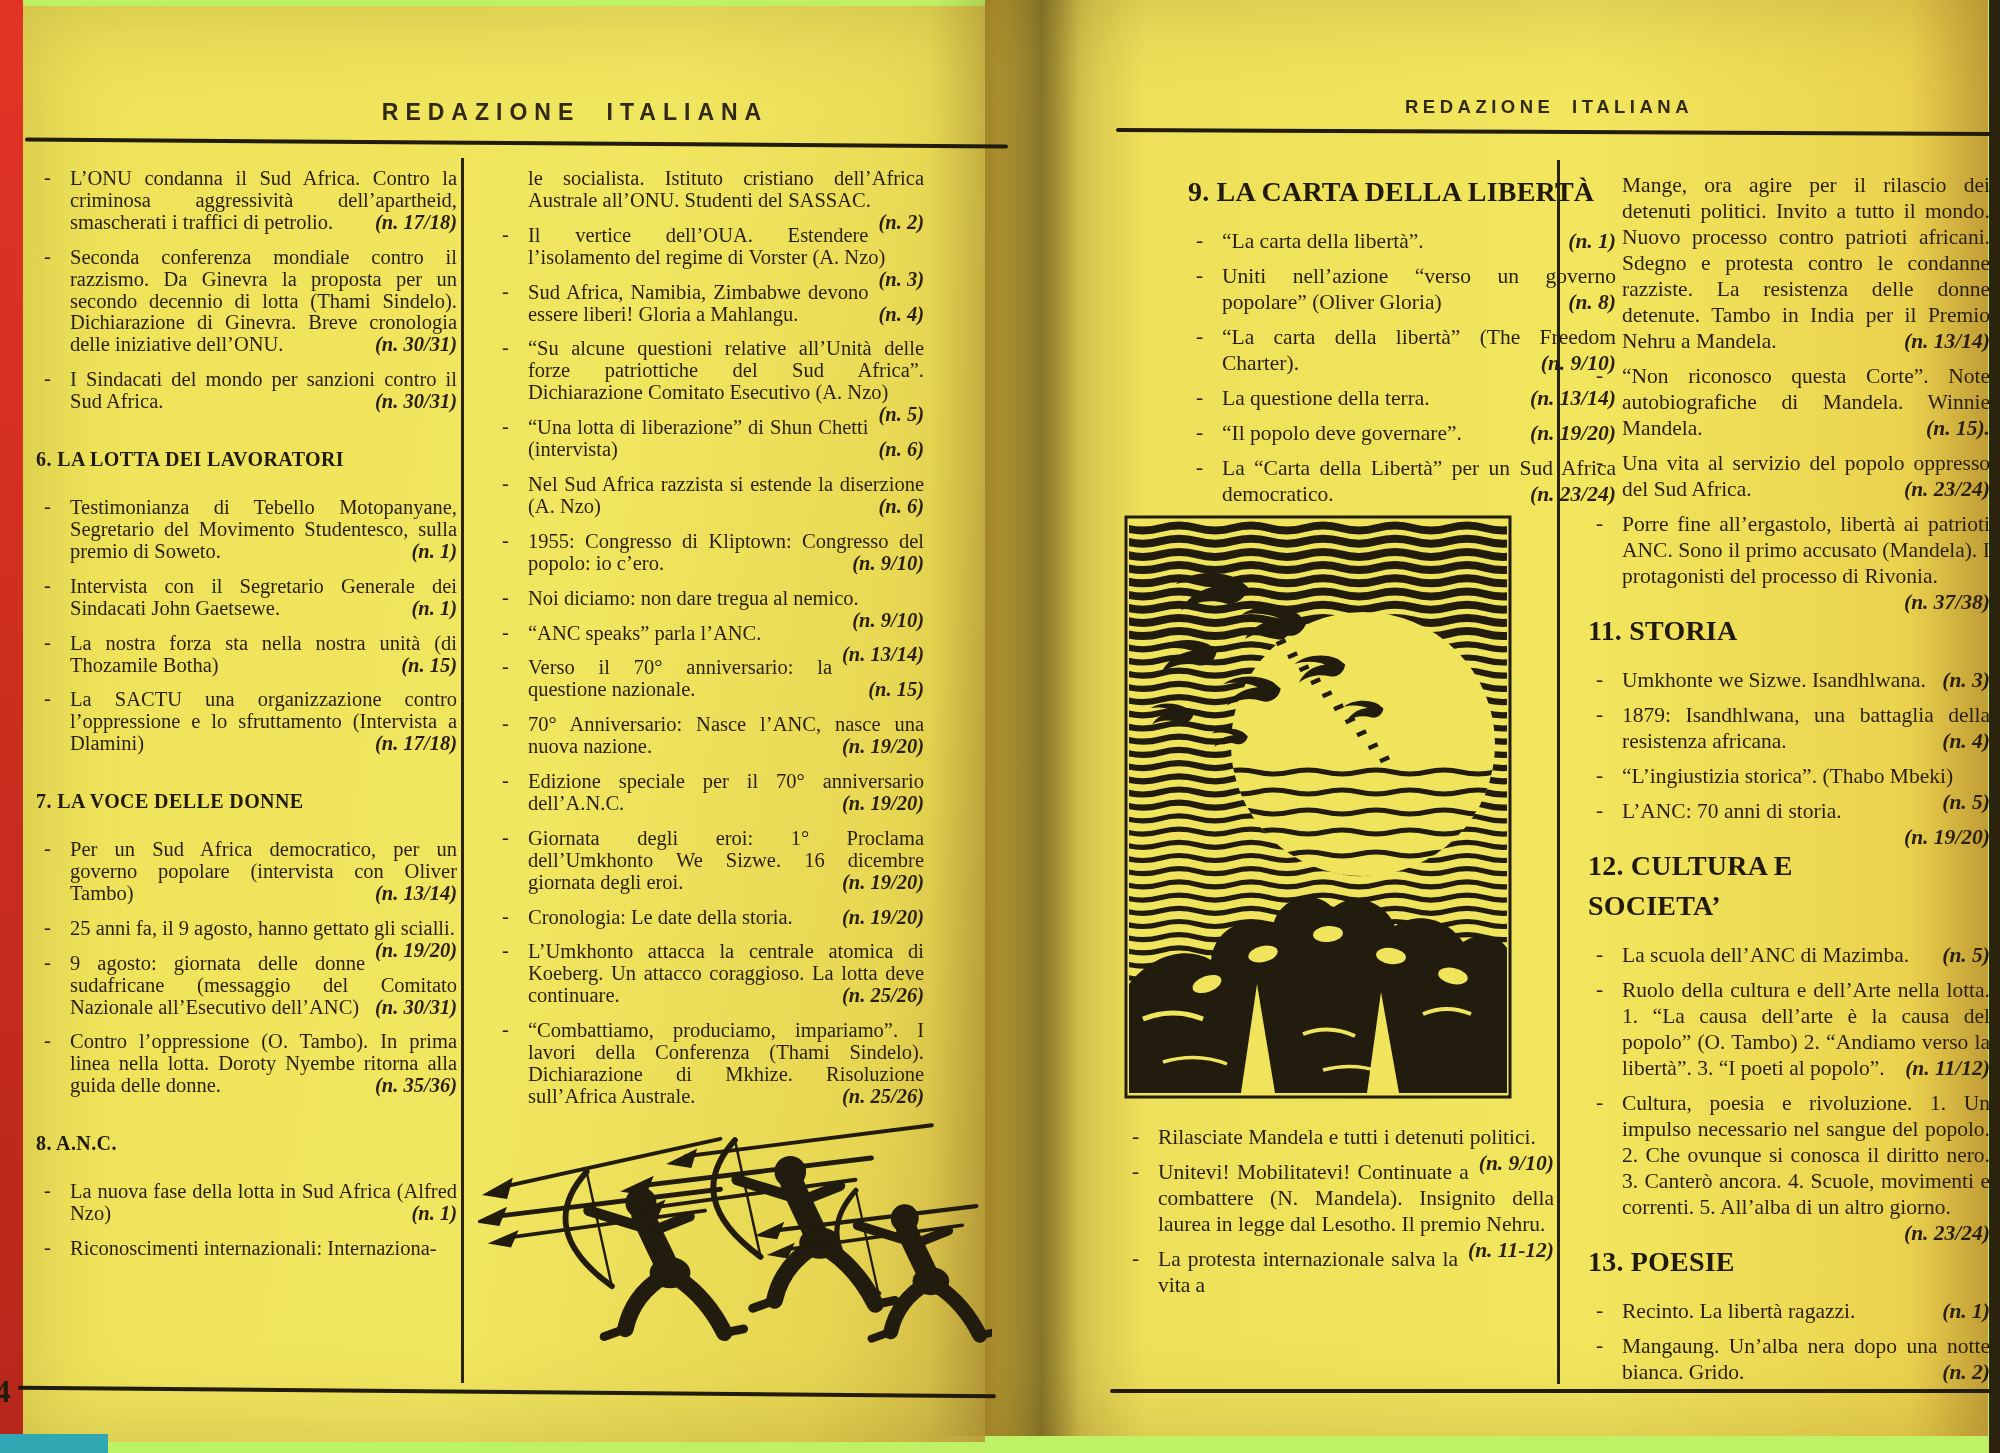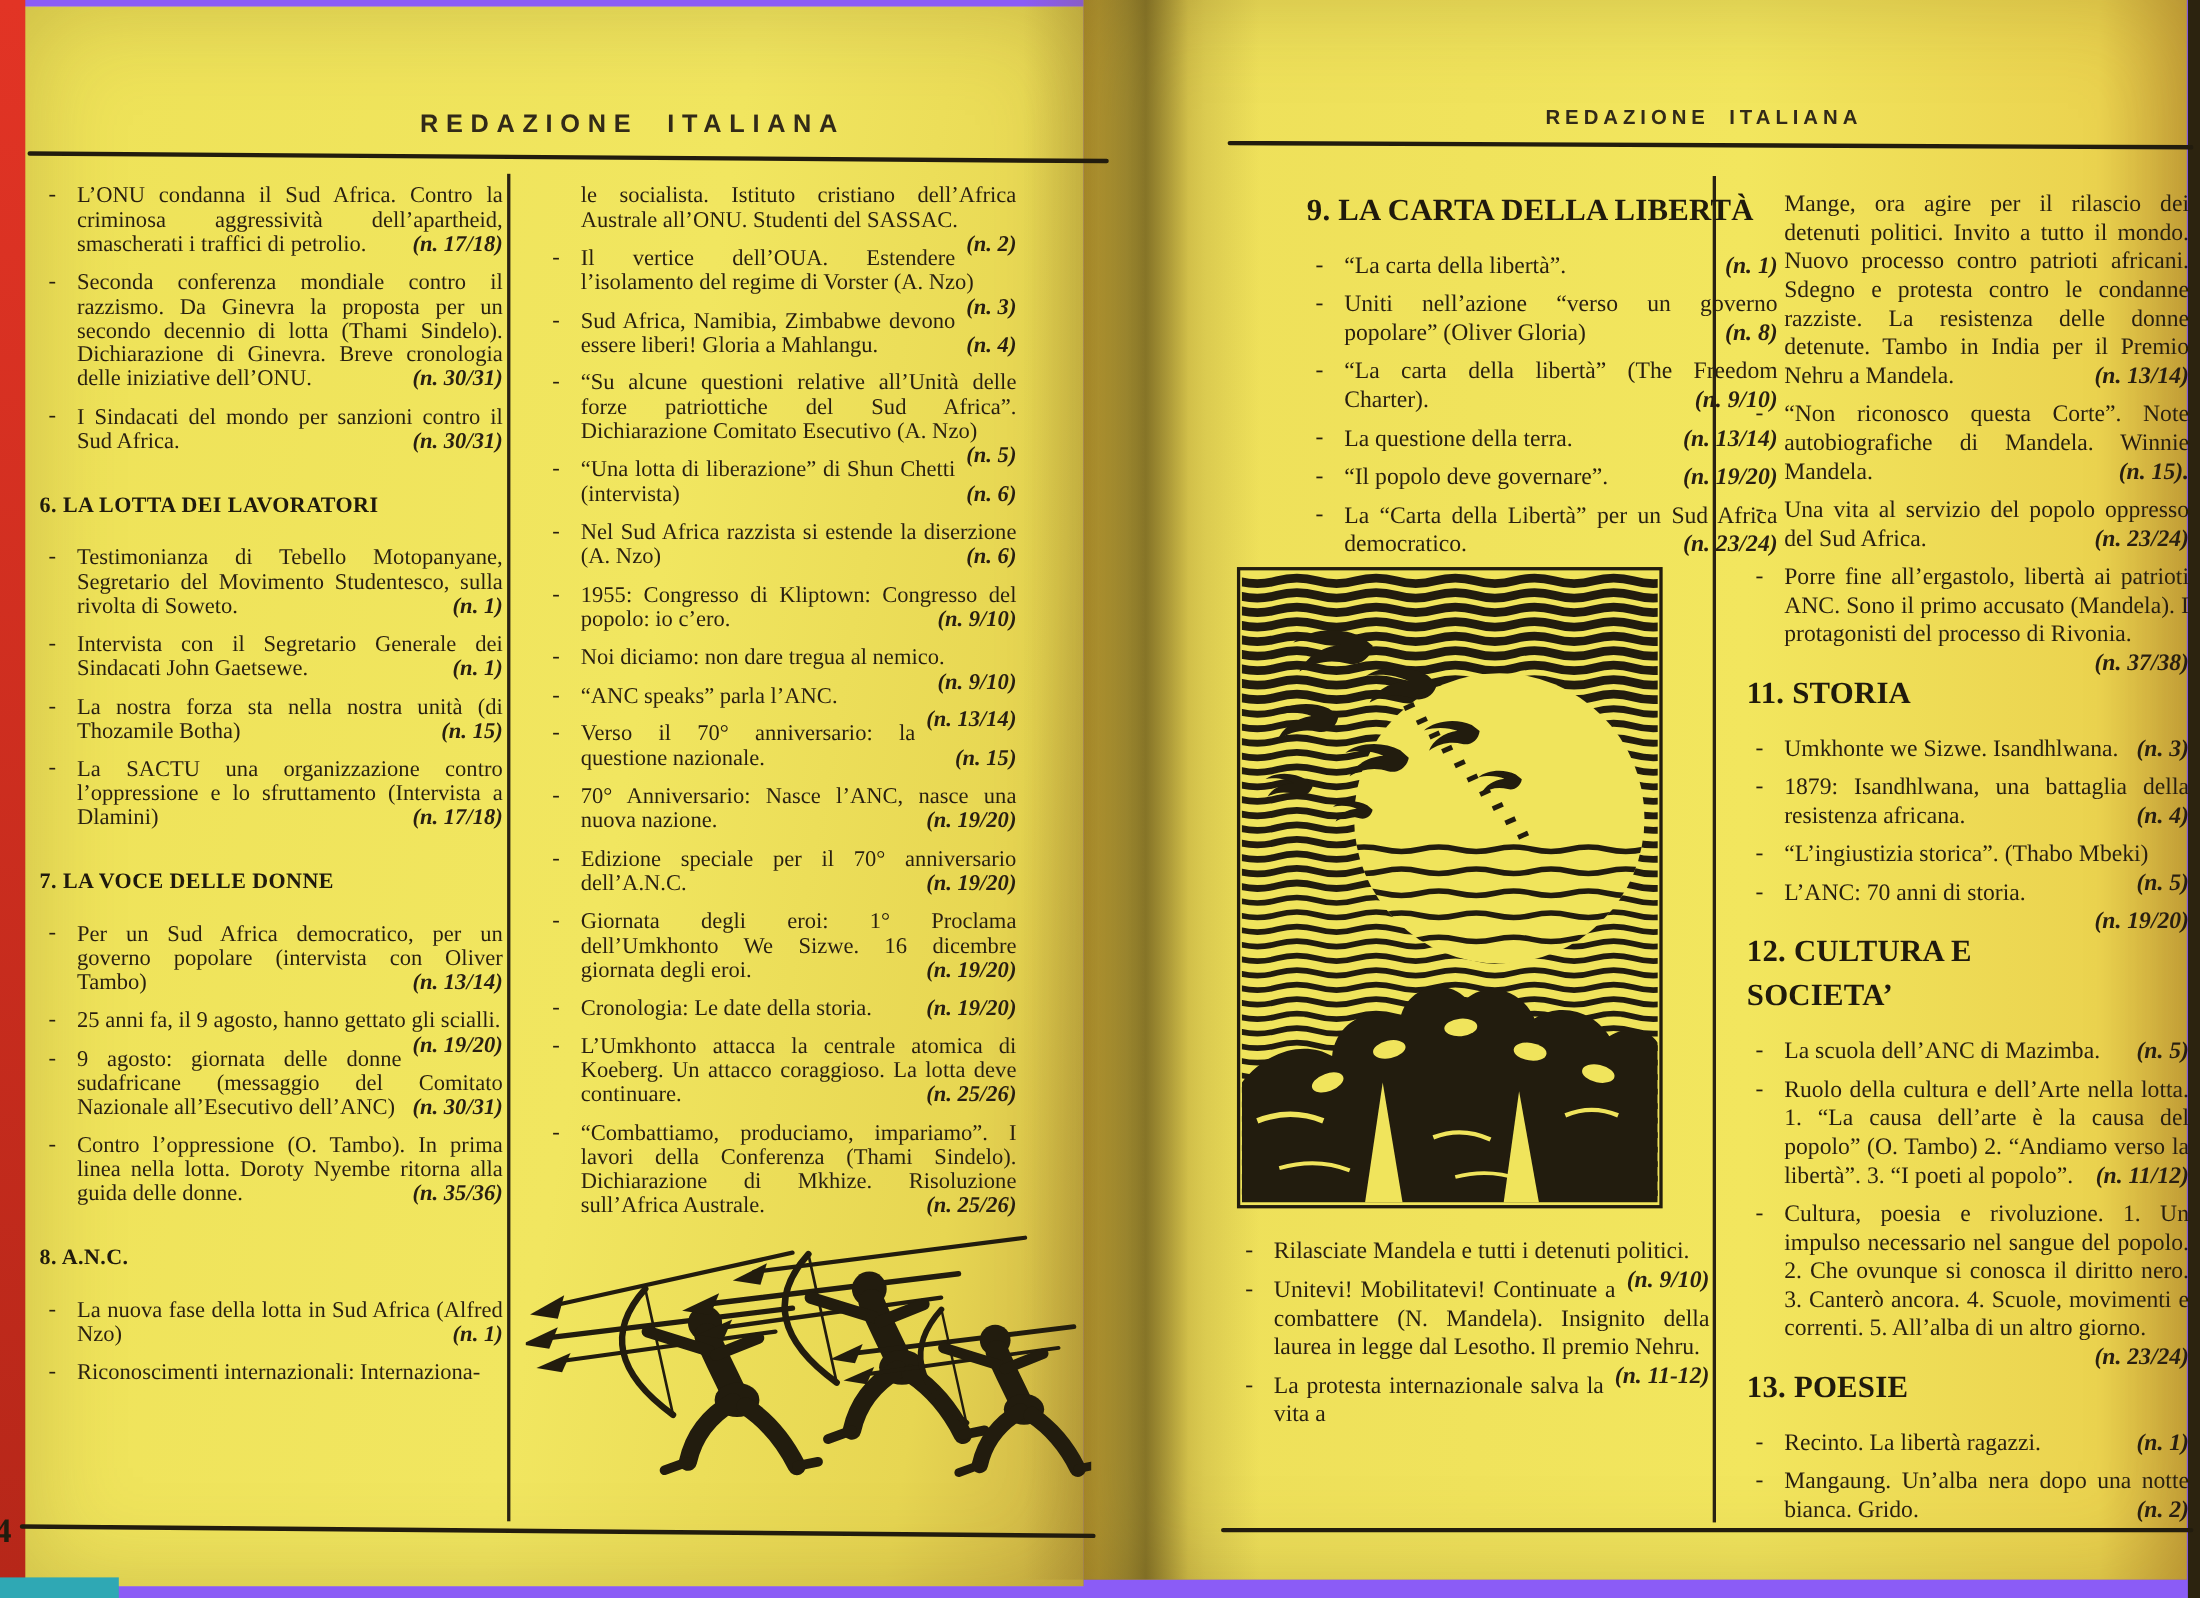--- a/index.html
+++ b/index.html
@@ -1,16 +1,16 @@
 <!DOCTYPE html>
 <html><head>
 <meta charset="utf-8">
 <style>
   html,body{margin:0;padding:0;background:#0f110a;}
-  .stage{position:relative;width:2000px;height:1453px;background:#8b5cf6;overflow:hidden;
+  .stage{position:relative;width:2000px;height:1453px;background:#bef264;overflow:hidden;
          font-family:"Liberation Serif",serif;}
   .page{position:absolute;box-shadow:inset 0 0 90px rgba(110,85,20,.28);}
   #page-left{left:22px;top:6px;width:963px;height:1436px;
              background:linear-gradient(100deg,#eee258,#f1e660 55%,#e7d652 85%,#cfb445);}
   #page-right{left:985px;top:0;width:1003px;height:1436px;
               background:linear-gradient(90deg,#b8992f 0,#d8c247 4%,#eee05a 11%,#f2e65e 60%,#ebd34f 92%,#cfa93c);}
   #gutter{position:absolute;left:930px;top:0;width:215px;height:1436px;
           background:linear-gradient(90deg,rgba(0,0,0,0),rgba(125,98,30,.28) 32%,rgba(66,50,12,.55) 52%,rgba(125,98,30,.22) 70%,rgba(0,0,0,0));}
   #red-edge{position:absolute;left:0;top:0;width:23px;height:1438px;
             background:linear-gradient(180deg,#e23425,#b62719);}
@@ -71,21 +71,21 @@
   <div id="pageno">4</div>
 
   <div id="col1" class="col pg-left">
       <div>
         <p class="entry"><span class="dash">-</span><span class="txt">L’ONU condanna il Sud Africa. Contro la criminosa aggressività dell’apartheid, smascherati i traffici di petrolio. </span><span class="ref">(n. 17/18)</span></p>
         <p class="entry"><span class="dash">-</span><span class="txt">Seconda conferenza mondiale contro il razzismo. Da Ginevra la proposta per un secondo decennio di lotta (Thami Sindelo). Dichiarazione di Ginevra. Breve cronologia delle iniziative dell’ONU. </span><span class="ref">(n. 30/31)</span></p>
         <p class="entry"><span class="dash">-</span><span class="txt">I Sindacati del mondo per sanzioni contro il Sud Africa. </span><span class="ref">(n. 30/31)</span></p>
       </div>
       <div class="heading">6. LA LOTTA DEI LAVORATO­RI</div>
       <div>
-        <p class="entry"><span class="dash">-</span><span class="txt">Testimonianza di Tebello Motopanyane, Segretario del Movimento Studentesco, sulla rivolta di Soweto. </span><span class="ref">(n. 1)</span></p>
+        <p class="entry"><span class="dash">-</span><span class="txt">Testimonianza di Tebello Motopanyane, Segretario del Movimento Studentesco, sulla premio di Soweto. </span><span class="ref">(n. 1)</span></p>
         <p class="entry"><span class="dash">-</span><span class="txt">Intervista con il Segretario Generale dei Sindacati John Gaetsewe. </span><span class="ref">(n. 1)</span></p>
         <p class="entry"><span class="dash">-</span><span class="txt">La nostra forza sta nella nostra unità (di Thozamile Botha) </span><span class="ref">(n. 15)</span></p>
         <p class="entry"><span class="dash">-</span><span class="txt">La SACTU una organizzazione contro l’oppressione e lo sfruttamento (Intervista a Dlamini) </span><span class="ref">(n. 17/18)</span></p>
       </div>
       <div class="heading">7. LA VOCE DELLE DONNE</div>
       <div>
         <p class="entry"><span class="dash">-</span><span class="txt">Per un Sud Africa democratico, per un governo popolare (intervista con Oliver Tambo) </span><span class="ref">(n. 13/14)</span></p>
         <p class="entry"><span class="dash">-</span><span class="txt">25 anni fa, il 9 agosto, hanno gettato gli scialli. </span><span class="ref">(n. 19/20)</span></p>
         <p class="entry"><span class="dash">-</span><span class="txt">9 agosto: giornata delle donne sudafricane (messaggio del Comitato Nazionale all’Esecutivo dell’ANC) </span><span class="ref">(n. 30/31)</span></p>
         <p class="entry"><span class="dash">-</span><span class="txt">Contro l’oppressione (O. Tambo). In prima linea nella lotta. Doroty Nyembe ritorna alla guida delle donne. </span><span class="ref">(n. 35/36)</span></p>

